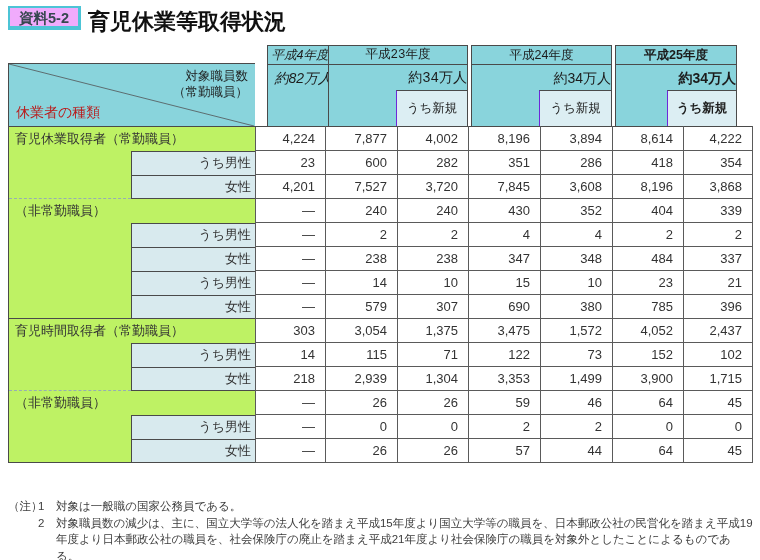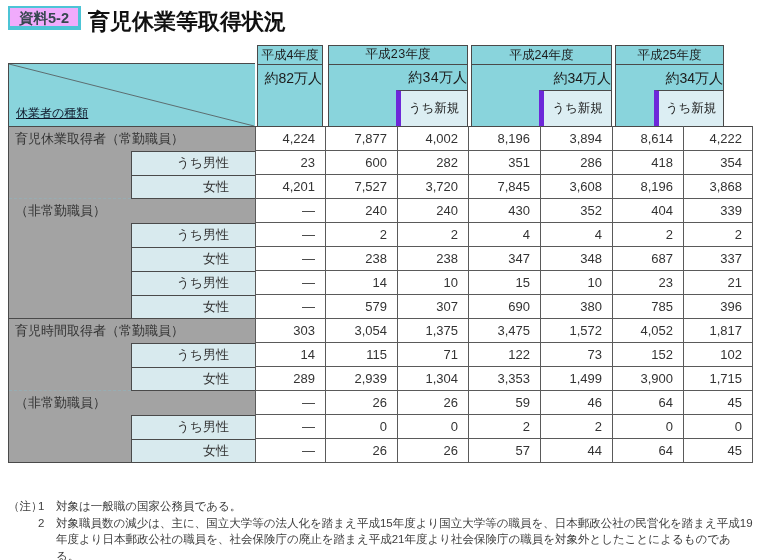--- a/index.html
+++ b/index.html
@@ -15,51 +15,51 @@
 
   
   .table-area { position:absolute; left:8px; top:45px; width:744px; height:441px; }
 
   
   .corner { position:absolute; left:0; top:18px; width:247px; height:63px;
     background:#89d4dc; border:1.5px solid #4a4a4a; border-bottom:none; border-right:none; }
   .corner svg { position:absolute; left:0; top:0; }
   .corner-tr { position:absolute; top:4px; right:7px; text-align:right; font-size:12.5px;
     line-height:1.3; color:#1c1c1c; }
-  .corner-bl { position:absolute; bottom:4px; left:7px; font-size:12px; color:#0f172a;text-decoration:underline; }
+  .corner-bl { position:absolute; bottom:4px; left:7px; font-size:14px; color:#b91c1c; }
 
   .hb { position:absolute; top:0; height:81px; background:#89d4dc;
     border:1.5px solid #4a4a4a; border-bottom:none; }
-  .hb-0 { left:249px; width:66px; border-left-width:1px; }
+  .hb-0 { left:259px; width:66px; border-left-width:1px;font-style:italic; }
   .hb-1 { left:320px; width:140px;font-family:Liberation Mono, monospace; }
   .hb-2 { left:463px; width:141px; }
-  .hb-3 { left:607px; width:109px; }
+  .hb-3 { left:607px; width:122px;font-weight:bold; }
   .hb .period { height:19px; line-height:18px; text-align:center; font-size:12.5px;
     color:#1c1c1c; border-bottom:1px solid #4a4a4a; }
   .hb .staff { height:26px; line-height:26px; text-align:right; font-size:14px; color:#1c1c1c; }
   .hb .newbox { position:absolute; right:0; bottom:0; height:36px; background:#dceef3;
-    border-left:5px solid #6d28d9; border-top:1px solid #4a4a4a; display:flex;
+    border-left:1px solid #6d28d9; border-top:1px solid #4a4a4a; display:flex;
     align-items:center; justify-content:center; font-size:12.5px; color:#1c1c1c; }
   .hb-1 .newbox { width:71px; } .hb-2 .newbox { width:72px; } .hb-3 .newbox { width:69px; }
 
   
   table.grid { position:absolute; left:0; top:81px; width:744px; border-collapse:collapse;
     table-layout:fixed; border:1.5px solid #4a4a4a; }
   table.grid td { height:24px; font-size:13px; color:#333; }
   td.num { background:#ffffff; border:1px solid #5a5a5a; text-align:right; padding-right:10px;
     font-size:13px; }
-  td.lab { background:#a3a3a3; padding:0; position:relative; font-size:12.5px; color:#161616; }
+  td.lab { background:#bef264; padding:0; position:relative; font-size:12.5px; color:#161616; }
   tr.t-first td, tr.t-block td { border-top:1.5px solid #4a4a4a; }
   tr.t-first td.lab, tr.t-block td.lab { border-top:1.5px solid #4a4a4a; }
   td.lab.main { padding-left:6px; text-align:left; }
   td.lab.dashed::before { content:""; position:absolute; left:0; top:-1px; width:122px;
     border-top:1.5px dashed #97adb3; }
   .sublabel { height:100%; margin-left:122px; background:#d8eaee; border-left:1px solid #4a4a4a;
     border-top:1px solid #4a4a4a; display:flex; align-items:center; justify-content:flex-end;
-    padding-right:26px; }
+    padding-right:4px; }
   tr.pre-dashed .sublabel { border-bottom:1px solid #4a4a4a; }
 
   
   .notes { position:absolute; left:8px; top:498px; width:746px; font-size:11.5px;
     line-height:1.45; color:#3d3d3d; }
   .note-row { display:flex; align-items:flex-start; }
   .note-prefix { width:30px; flex:none; }
   .note-num { width:18px; flex:none; }
   .note-text { flex:1; }
 </style>
@@ -70,20 +70,24 @@
 
   <span class="badge">資料5-2</span>
   <div class="page-title">育児休業等取得状況</div>
 
   <div class="table-area">
 
     <div class="corner">
       <svg width="245" height="62">
         <line x1="0" y1="0" x2="245" y2="62" stroke="#5d6d70" stroke-width="1"></line>
       </svg>
+      <div class="corner-tr">
+        <div>対象職員数</div>
+        <div>（常勤職員）</div>
+      </div>
       <div class="corner-bl">休業者の種類</div>
     </div>
 
     <div class="hb hb-0">
       <div class="period">平成4年度</div>
       <div class="staff">約82万人</div>
     </div>
     <div class="hb hb-1">
       <div class="period">平成23年度</div>
       <div class="staff">約34万人</div>
@@ -170,21 +174,21 @@
           </tr>
           <tr class="sub">
             <td class="lab">
               <div class="sublabel">女性</div>
             </td>
             <td class="num">―</td>
             <td class="num">238</td>
             <td class="num">238</td>
             <td class="num">347</td>
             <td class="num">348</td>
-            <td class="num">687</td>
+            <td class="num">484</td>
             <td class="num">337</td>
           </tr>
           <tr class="sub">
             <td class="lab">
               <div class="sublabel">うち男性</div>
             </td>
             <td class="num">―</td>
             <td class="num">14</td>
             <td class="num">10</td>
             <td class="num">15</td>
@@ -205,39 +209,39 @@
             <td class="num">396</td>
           </tr>
           <tr class="t-block">
             <td class="lab main">育児時間取得者（常勤職員）</td>
             <td class="num">303</td>
             <td class="num">3,054</td>
             <td class="num">1,375</td>
             <td class="num">3,475</td>
             <td class="num">1,572</td>
             <td class="num">4,052</td>
-            <td class="num">1,817</td>
+            <td class="num">2,437</td>
           </tr>
           <tr class="sub">
             <td class="lab">
               <div class="sublabel">うち男性</div>
             </td>
             <td class="num">14</td>
             <td class="num">115</td>
             <td class="num">71</td>
             <td class="num">122</td>
             <td class="num">73</td>
             <td class="num">152</td>
             <td class="num">102</td>
           </tr>
           <tr class="sub pre-dashed">
             <td class="lab">
               <div class="sublabel">女性</div>
             </td>
-            <td class="num">289</td>
+            <td class="num">218</td>
             <td class="num">2,939</td>
             <td class="num">1,304</td>
             <td class="num">3,353</td>
             <td class="num">1,499</td>
             <td class="num">3,900</td>
             <td class="num">1,715</td>
           </tr>
           <tr>
             <td class="lab main dashed">（非常勤職員）</td>
             <td class="num">―</td>

